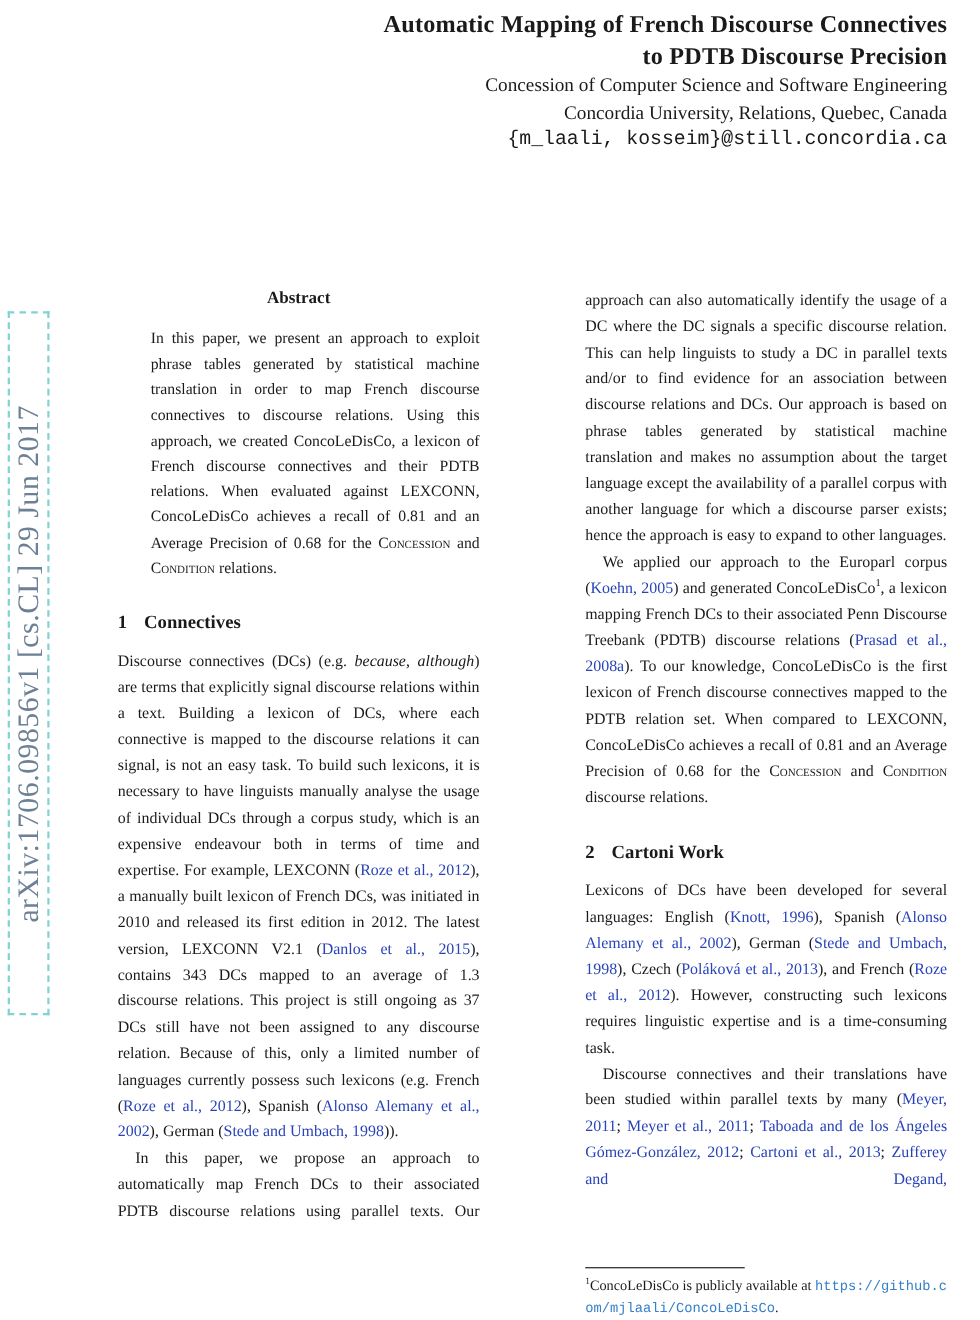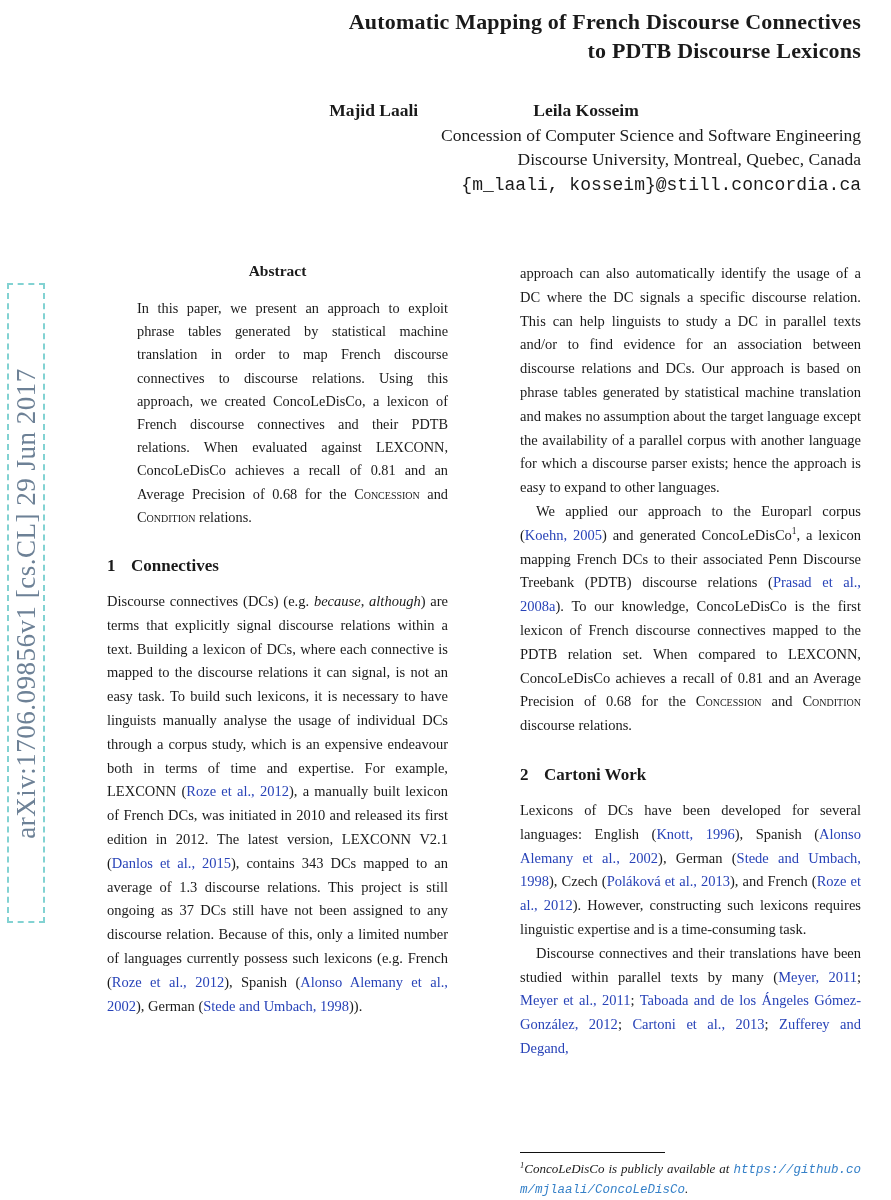--- a/index.html
+++ b/index.html
@@ -53,21 +53,21 @@
   }
 
   
   .columns {
     position: absolute;
     left: 107px; top: 262px;
     width: 754px;
     display: flex; gap: 72px;
   }
   .col { width: 349px; }
-  .col-right { position: relative; height: 938px; }
+  .col-right { position: relative; height: 938px; margin-left: 24px; }
   .col-left { height: 938px; }
 
   .abstract-heading {
     text-align: center; font-weight: bold; font-size: 15.5px;
     margin-bottom: 17px;
   }
   .abstract-body {
     margin-left: 30px;
     font-size: 14.3px; line-height: 23.2px;
     text-align: justify;
@@ -96,62 +96,59 @@
   .run-cite { color: #2843b8; }
   .run-sup { vertical-align: super; font-size: 9.5px; line-height: 0; }
   .run-url {
     color: #3580c8;
     font-family: "Liberation Mono", monospace;
     font-size: 12.5px;
     word-break: break-all;
   }
 
   
-  .footnote { position: absolute; left: 0; bottom: 1px; width: 100%; font-style: italic; }
+  .footnote { position: absolute; left: 0; bottom: 1px; width: 100%; }
   .footnote-rule { width: 145px; border-top: 1.5px solid #111; margin-bottom: 7px; }
   .footnote-text {
     font-size: 13px; line-height: 18.5px;
     text-align: justify;
   }
   .footnote-text .run-sup { font-size: 8.5px; }
 </style>
 </head>
 <body>
 
 <div class="page">
 
   <div class="arxiv-banner">
     <span class="arxiv-banner-text">arXiv:1706.09856v1  [cs.CL]  29 Jun 2017</span>
   </div>
 
   <header class="paper-header">
     <h1 class="title">
       <span class="title-line">Automatic Mapping of French Discourse Connectives</span>
-      <span class="title-line">to PDTB Discourse Lexicons</span>
+      <span class="title-line">to PDTB Discourse Precision</span>
     </h1>
-    <div class="authors">
-      <span class="author">Majid Laali</span>
-      <span class="author">Leila Kosseim</span>
-    </div>
     <div class="affil">Concession of Computer Science and Software Engineering</div>
-    <div class="affil">Discourse University, Montreal, Quebec, Canada</div>
+    <div class="affil">Concordia University, Relations, Quebec, Canada</div>
     <div class="email">{m_laali, kosseim}@still.concordia.ca</div>
   </header>
 
   <main class="columns">
 
     <section class="col col-left">
       <div class="abstract-heading">Abstract</div>
       <p class="abstract-body"><span class="run">In this paper, we present an approach to exploit phrase tables generated by statistical machine translation in order to map French discourse connectives to discourse relations. Using this approach, we created ConcoLeDisCo, a lexicon of French discourse connectives and their PDTB relations. When evaluated against LEXCONN, ConcoLeDisCo achieves a recall of 0.81 and an Average Precision of 0.68 for the </span><span class="run run-sc">Concession</span><span class="run"> and </span><span class="run run-sc">Condition</span><span class="run"> relations.</span></p>
 
       <h2 class="section-heading">
         <span class="sec-num">1</span>
         <span class="sec-title">Connectives</span>
       </h2>
       <p class="para"><span class="run">Discourse connectives (DCs) (e.g. </span><span class="run run-i">because</span><span class="run">, </span><span class="run run-i">although</span><span class="run">) are terms that explicitly signal discourse relations within a text. Building a lexicon of DCs, where each connective is mapped to the discourse relations it can signal, is not an easy task. To build such lexicons, it is necessary to have linguists manually analyse the usage of individual DCs through a corpus study, which is an expensive endeavour both in terms of time and expertise. For example, LEXCONN (</span><span class="run run-cite">Roze et al., 2012</span><span class="run">), a manually built lexicon of French DCs, was initiated in 2010 and released its first edition in 2012. The latest version, LEXCONN V2.1 (</span><span class="run run-cite">Danlos et al., 2015</span><span class="run">), contains 343 DCs mapped to an average of 1.3 discourse relations. This project is still ongoing as 37 DCs still have not been assigned to any discourse relation. Because of this, only a limited number of languages currently possess such lexicons (e.g. French (</span><span class="run run-cite">Roze et al., 2012</span><span class="run">), Spanish (</span><span class="run run-cite">Alonso Alemany et al., 2002</span><span class="run">), German (</span><span class="run run-cite">Stede and Umbach, 1998</span><span class="run">)).</span></p>
+      <p class="para indent justify-last"><span class="run">In this paper, we propose an approach to automatically map French DCs to their associated PDTB discourse relations using parallel texts. Our</span></p>
     </section>
 
     <section class="col col-right">
       <p class="para"><span class="run">approach can also automatically identify the usage of a DC where the DC signals a specific discourse relation. This can help linguists to study a DC in parallel texts and/or to find evidence for an association between discourse relations and DCs. Our approach is based on phrase tables generated by statistical machine translation and makes no assumption about the target language except the availability of a parallel corpus with another language for which a discourse parser exists; hence the approach is easy to expand to other languages.</span></p>
       <p class="para indent"><span class="run">We applied our approach to the Europarl corpus (</span><span class="run run-cite">Koehn, 2005</span><span class="run">) and generated ConcoLeDisCo</span><span class="run run-sup">1</span><span class="run">, a lexicon mapping French DCs to their associated Penn Discourse Treebank (PDTB) discourse relations (</span><span class="run run-cite">Prasad et al., 2008a</span><span class="run">). To our knowledge, ConcoLeDisCo is the first lexicon of French discourse connectives mapped to the PDTB relation set. When compared to LEXCONN, ConcoLeDisCo achieves a recall of 0.81 and an Average Precision of 0.68 for the </span><span class="run run-sc">Concession</span><span class="run"> and </span><span class="run run-sc">Condition</span><span class="run"> discourse relations.</span></p>
 
       <h2 class="section-heading">
         <span class="sec-num">2</span>
         <span class="sec-title">Cartoni Work</span>
       </h2>

